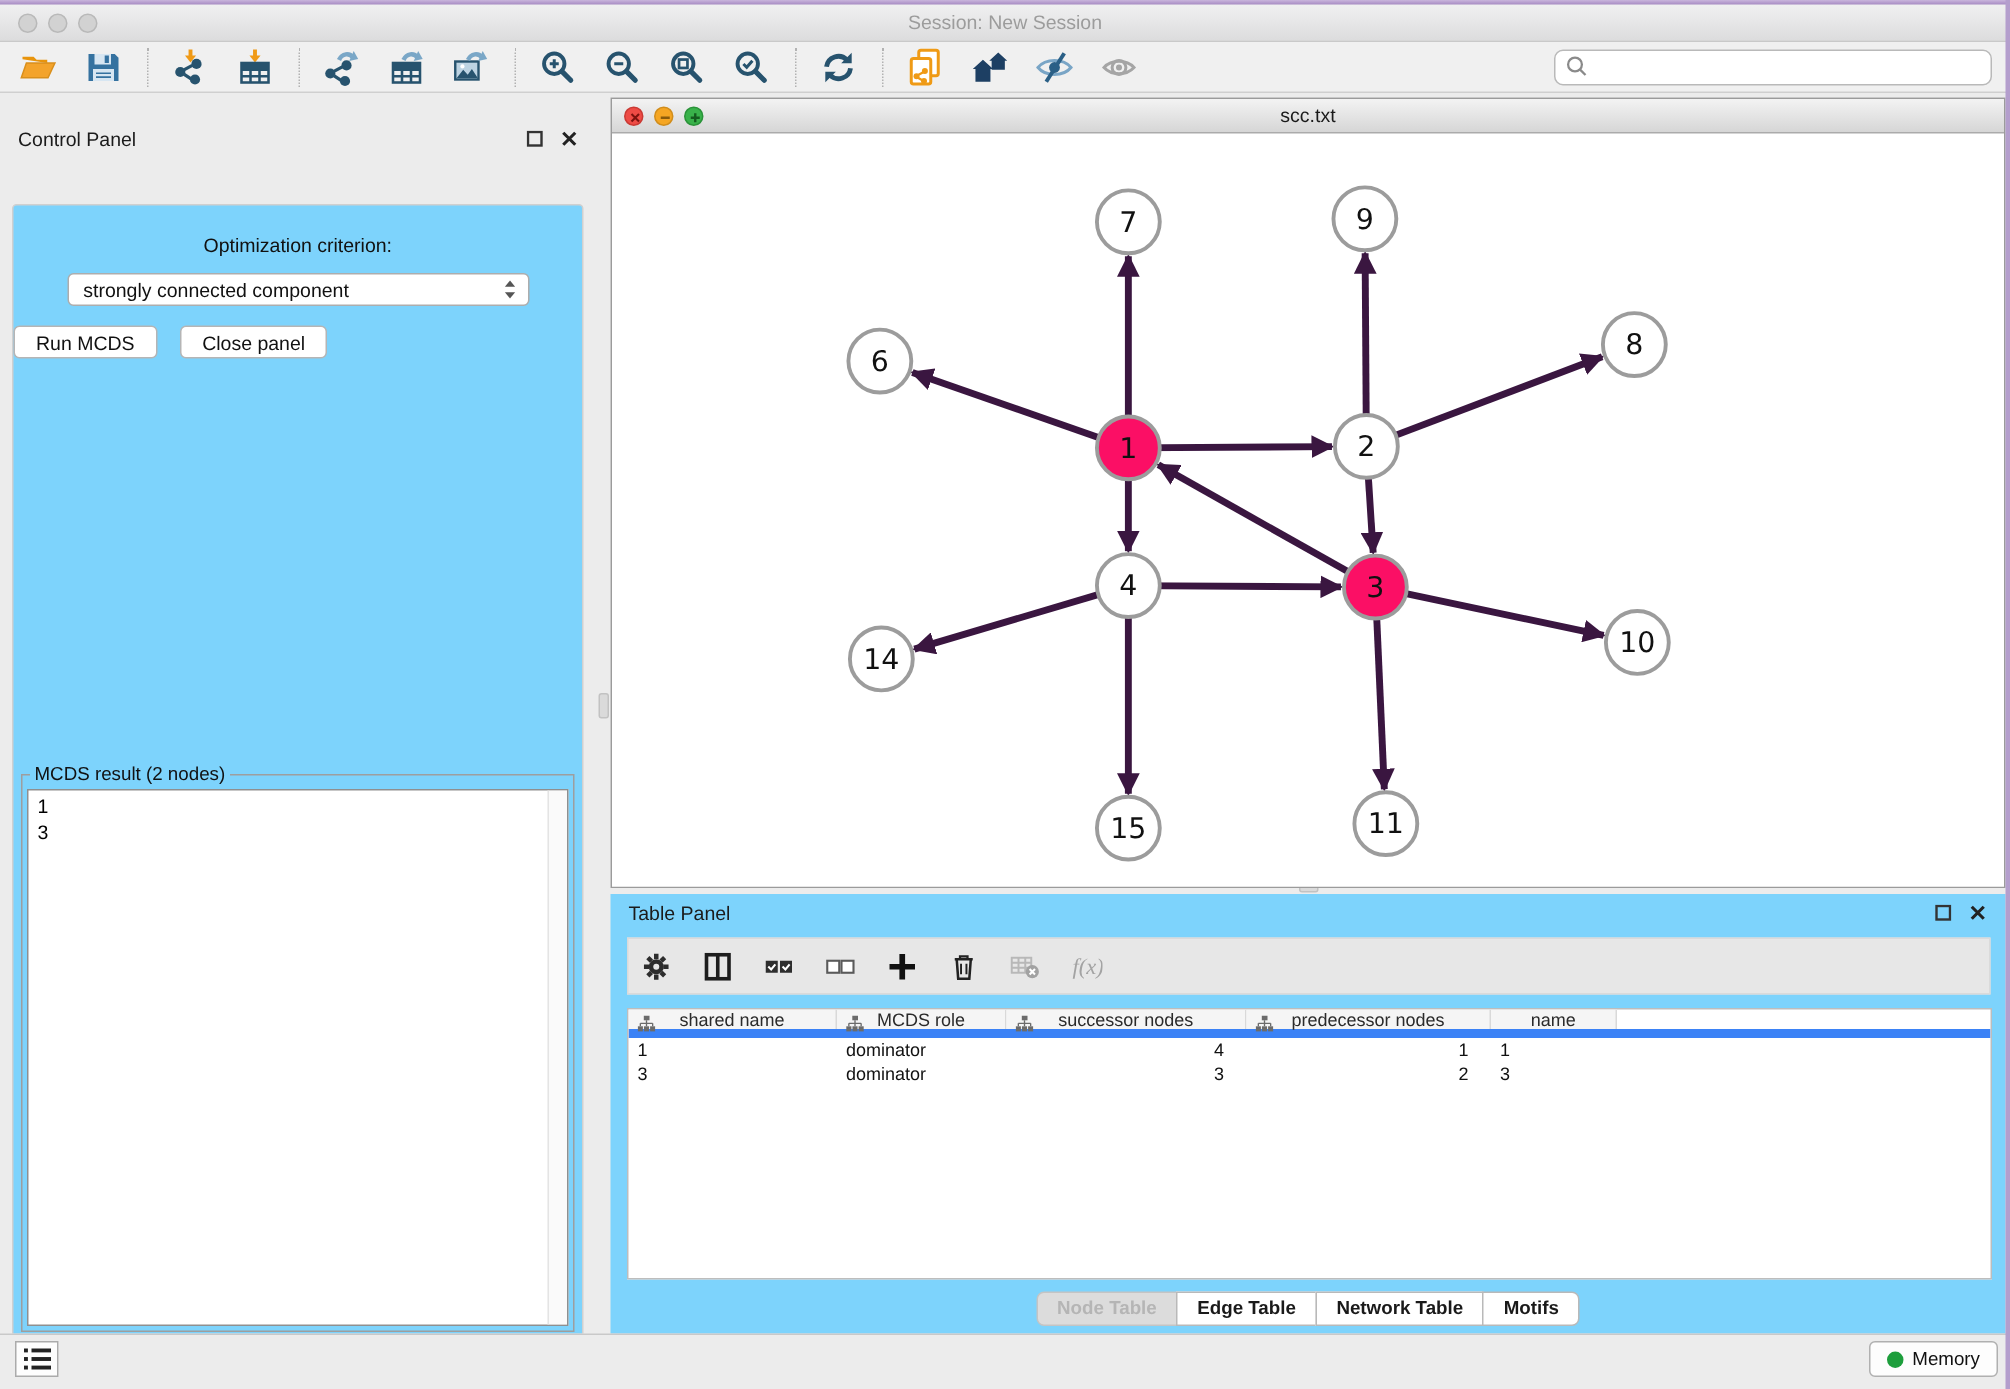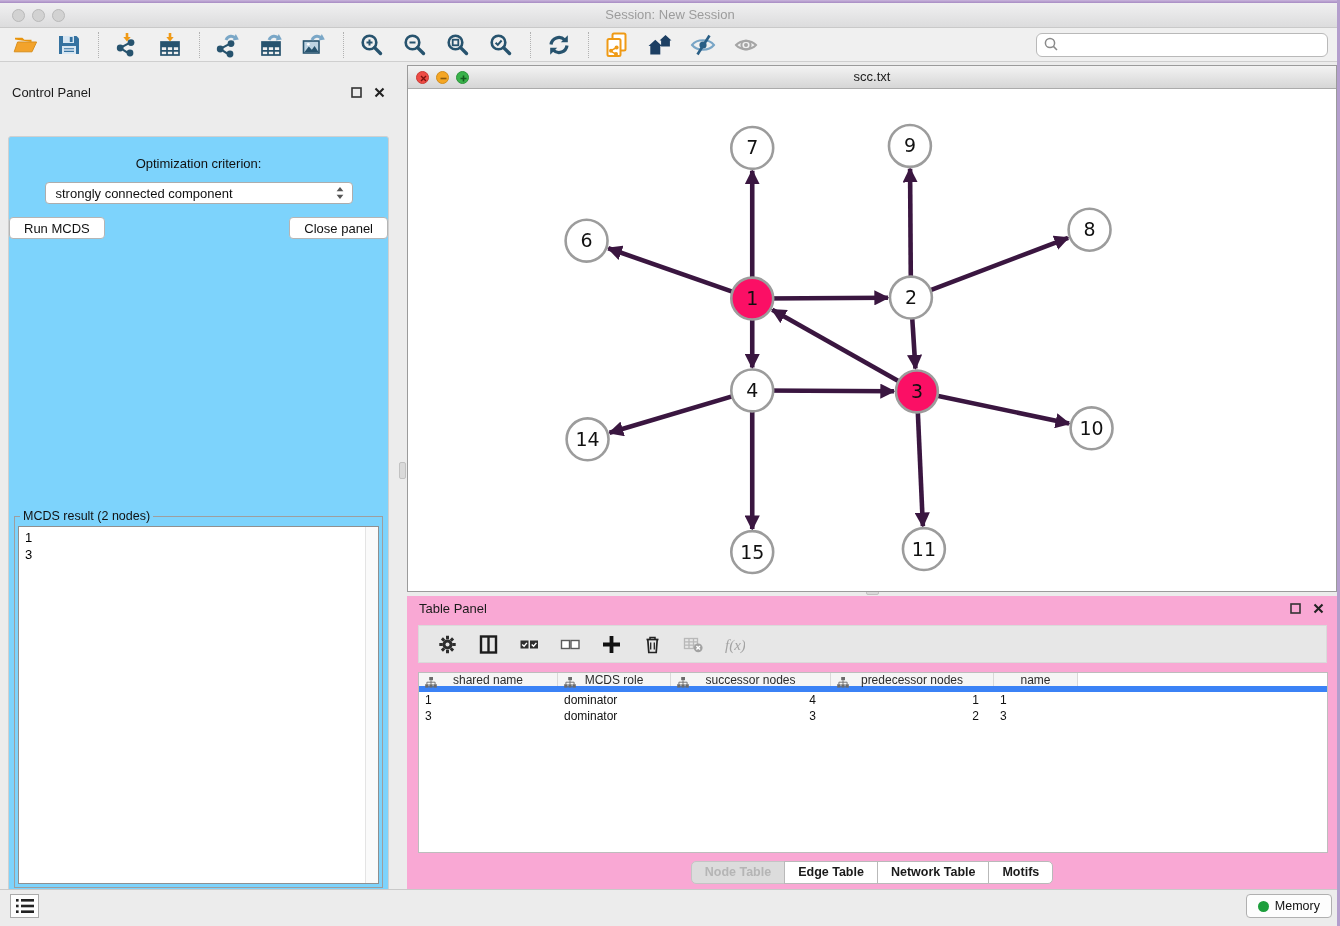--- a/index.html
+++ b/index.html
@@ -44,21 +44,21 @@
   .tab:last-child { border-radius:0 5px 5px 0; }
   .tab.selected { background:#dcdcdc; color:#b5b5b5; border-color:#c4c4c4; }
   #cp-tabs { margin-top:6px; }
   #cp-body { position:absolute; left:8px; right:9px; top:56px; bottom:15px;
     background:#7dd3fc; border:1px solid #d0d0d0; border-radius:3px; }
   #opt-label { text-align:center; font-size:13px; margin-top:19px; color:#111; }
   #criterion-select { margin:11px auto 0 auto; width:308px; height:22px; background:#fff;
     border:1px solid #adadad; border-radius:4px; display:flex; align-items:center;
     font-size:13px; padding:0 6px 0 10px; color:#111; }
   #criterion-select .sel-spacer { flex:1; }
-  .btn-row { display:flex; justify-content:space-between; gap:15px; margin-top:13px; }
+  .btn-row { display:flex; justify-content:flex-start; gap:15px; margin-top:13px; }
   .push-btn { background:#fff; border:1px solid #b5b5b5; border-radius:4px; font-size:13px;
     padding:2px 14px; height:22px; color:#111; font-family:inherit; }
   #result-fieldset { position:absolute; left:5px; right:5px; top:372px; bottom:6px;
     border:1px solid #9e9e9e; padding:3px; }
   #result-fieldset legend { font-size:12.5px; padding:0 3px; margin-left:2px; color:#111; }
   #result-area { position:relative; width:100%; height:100%; background:#fff; border:1px solid #8f8f8f;
     font-size:13px; line-height:17px; padding:2px 6px; white-space:pre; overflow:hidden; }
   #result-scrollbar { position:absolute; right:0; top:0; bottom:0; width:13px; background:#fafafa; border-left:1px solid #e4e4e4; }
 
   
@@ -75,23 +75,23 @@
   .tlight { position:absolute; top:5px; width:13px; height:13px; border-radius:50%; }
   .tlight svg { position:absolute; left:2px; top:2px; width:9px; height:9px; }
   #tl-close { left:8px;  background:#ee4b45; border:1px solid #ca3a34; }
   #tl-min   { left:28px; background:#f5a623; border:1px solid #d18d1c; }
   #tl-max   { left:48px; background:#39b24a; border:1px solid #2a9339; }
   #net-canvas { position:absolute; left:0; top:24px; right:0; bottom:0; background:#fff; }
   #graph-svg { width:100%; height:100%; }
   .graph-node-label { font-size:19px; fill:#111; font-family:"DejaVu Sans",sans-serif; }
 
   
-  #table-panel { position:absolute; left:407px; top:596px; width:930px; height:297px; background:#f9a8d4; }
+  #table-panel { position:absolute; left:407px; top:596px; width:930px; height:297px; background:#7dd3fc; }
   #tp-toolbar { margin:5px 10px 0 11px; height:38px; display:flex; align-items:center;
-    background:#e7e7e7; border:1px solid #dadada; padding-left:16px; gap:17px; }
+    background:#e7e7e7; border:1px solid #dadada; padding-left:6px; gap:17px; }
   .tp-btn { width:24px; height:24px; display:flex; align-items:center; justify-content:center; }
   .tp-btn svg { width:21px; height:21px; }
   #tp-table { position:absolute; left:11px; right:9px; top:76px; bottom:40px; background:#fff; border:1px solid #bdbdbd; overflow:hidden; }
   #tp-header { display:flex; height:19px; border-bottom:6px solid #3b82f6; }
   .th-cell { position:relative; background:#f5f5f5; border-right:1px solid #d9d9d9; font-size:12px; color:#2b2b2b;
     display:flex; align-items:center; justify-content:center; }
   .th-cell .hdr-icon { position:absolute; left:6px; top:4px; width:12px; height:11px; }
   .tp-row { display:flex; height:16px; font-size:12px; color:#111; }
   .td-cell { overflow:hidden; white-space:nowrap; line-height:16px; }
   .td-left { text-align:left; padding-left:6px; }

